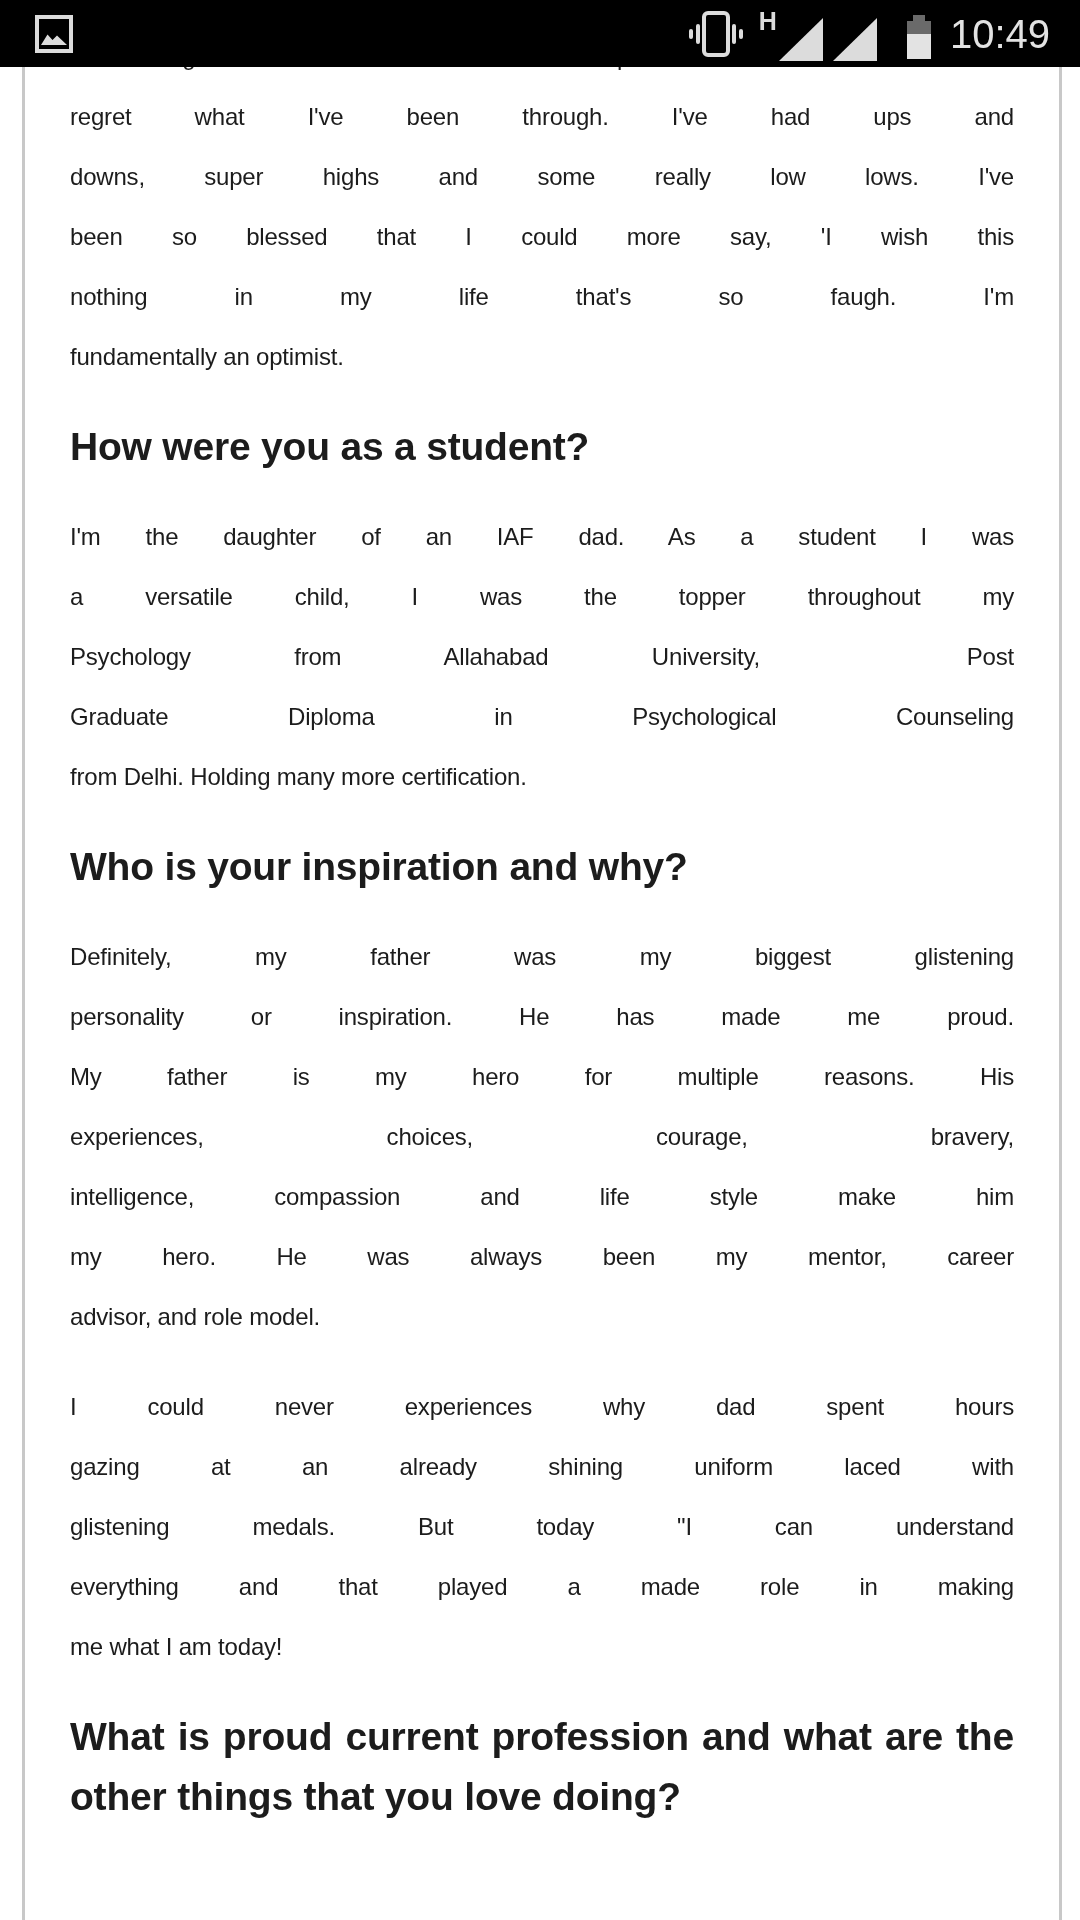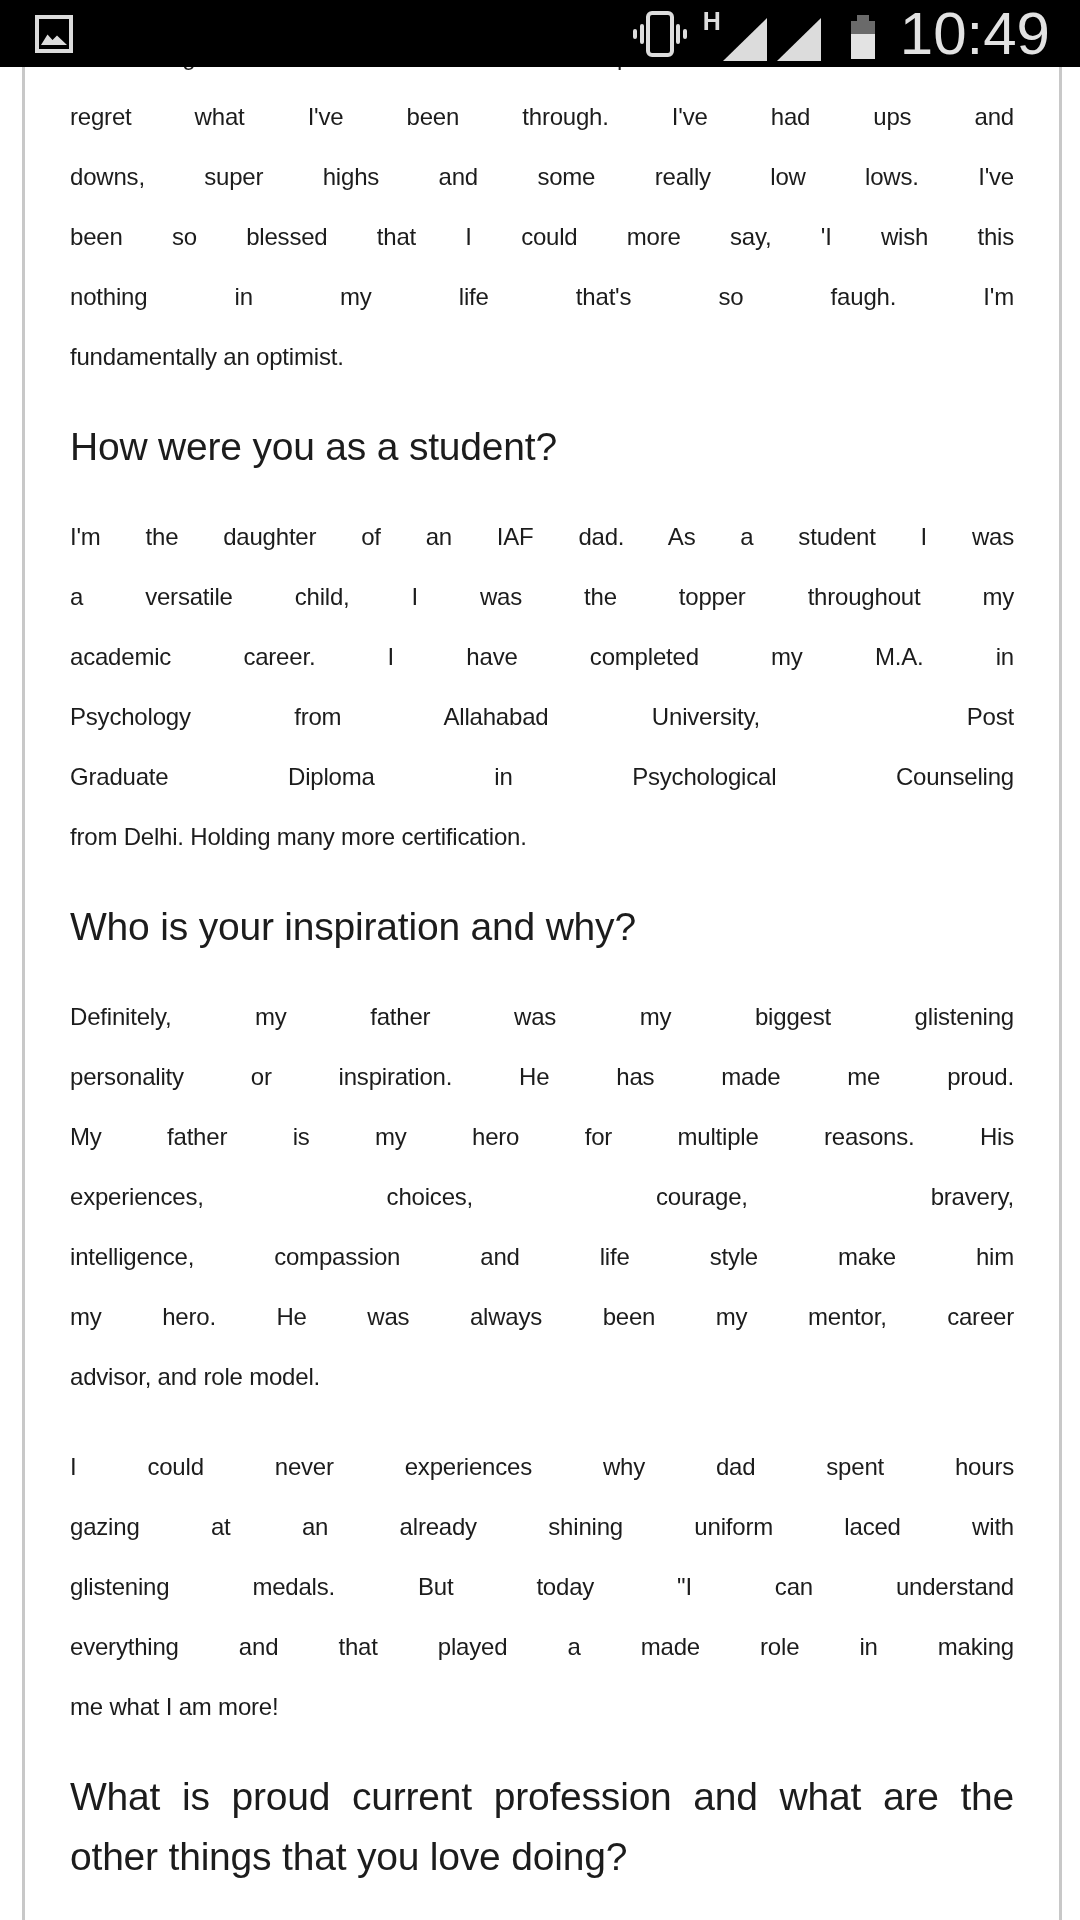--- a/index.html
+++ b/index.html
@@ -18,39 +18,39 @@
   .sb-right{display:flex;align-items:center;}
   .sb-icon{display:block;}
   .net-group{display:flex;align-items:flex-start;margin-left:14px;}
   .net-h{
     color:var(--icon,#dcdcdc);font-size:25px;font-weight:700;line-height:1;
     margin:2px 1px 0 0;letter-spacing:0;
   }
   .sig{margin-right:8px;margin-top:10px;}
   .battery{margin-left:18px;margin-top:6px;}
   .clock{
-    color:#e2e2e2;font-size:60px;line-height:1;margin-left:22px;
+    color:#e2e2e2;font-size:40px;line-height:1;margin-left:16px;
     letter-spacing:0;font-weight:400;
   }
 
   
   .page-frame{
     position:absolute;top:0;bottom:0;left:22px;right:18px;
     border-left:3px solid var(--border,#c8c8c8);
     border-right:3px solid var(--border,#c8c8c8);
     padding:0 45px;box-sizing:border-box;background:#fff;
   }
   .article{color:var(--text,#1c1c1c);padding-top:27px;}
   .block{margin:0;}
   .block + .block{margin-top:30px;}
   .line{
     font-size:24px;line-height:60px;letter-spacing:-0.2px;
     text-align:justify;text-align-last:justify;white-space:normal;
   }
-  .heading .line{font-weight:400;font-size:39px;}
+  .heading .line{font-weight:700;font-size:39px;}
   .line.last{text-align-last:left;}
 </style>
 </head>
 <body>
 
 <div class="screen">
 
   <div class="page-frame">
     <div class="article">
         <div class="block paragraph">
@@ -60,21 +60,20 @@
           <div class="line">been so blessed that I could more say, 'I wish this</div>
           <div class="line">nothing in my life that's so faugh. I'm</div>
           <div class="line last">fundamentally an optimist.</div>
         </div>
         <div class="block heading">
           <div class="line last">How were you as a student?</div>
         </div>
         <div class="block paragraph">
           <div class="line">I'm the daughter of an IAF dad. As a student I was</div>
           <div class="line">a versatile child, I was the topper throughout my</div>
-          <div class="line">academic career. I have completed my M.A. in</div>
           <div class="line">Psychology from Allahabad University, &nbsp;Post</div>
           <div class="line">Graduate Diploma in Psychological Counseling</div>
           <div class="line last">from Delhi. Holding many more certification.</div>
         </div>
         <div class="block heading">
           <div class="line last">Who is your inspiration and why?</div>
         </div>
         <div class="block paragraph">
           <div class="line">Definitely, my father was my biggest glistening</div>
           <div class="line">personality or inspiration. He has made me proud.</div>
@@ -82,21 +81,21 @@
           <div class="line">experiences, choices, courage, bravery,</div>
           <div class="line">intelligence, compassion and life style make him</div>
           <div class="line">my hero. He was always been my mentor, career</div>
           <div class="line last">advisor, and role model.</div>
         </div>
         <div class="block paragraph">
           <div class="line">I could never experiences why dad spent hours</div>
           <div class="line">gazing at an already shining uniform laced with</div>
           <div class="line">glistening medals. But today "I can understand</div>
           <div class="line">everything and that played a made role in making</div>
-          <div class="line last">me what I am more!</div>
+          <div class="line last">me what I am today!</div>
         </div>
         <div class="block heading">
           <div class="line">What is proud current profession and what are the</div>
           <div class="line last">other things that you love doing?</div>
         </div>
       </div>
   </div>
 
   <div class="status-bar">
     <span class="sb-left">

